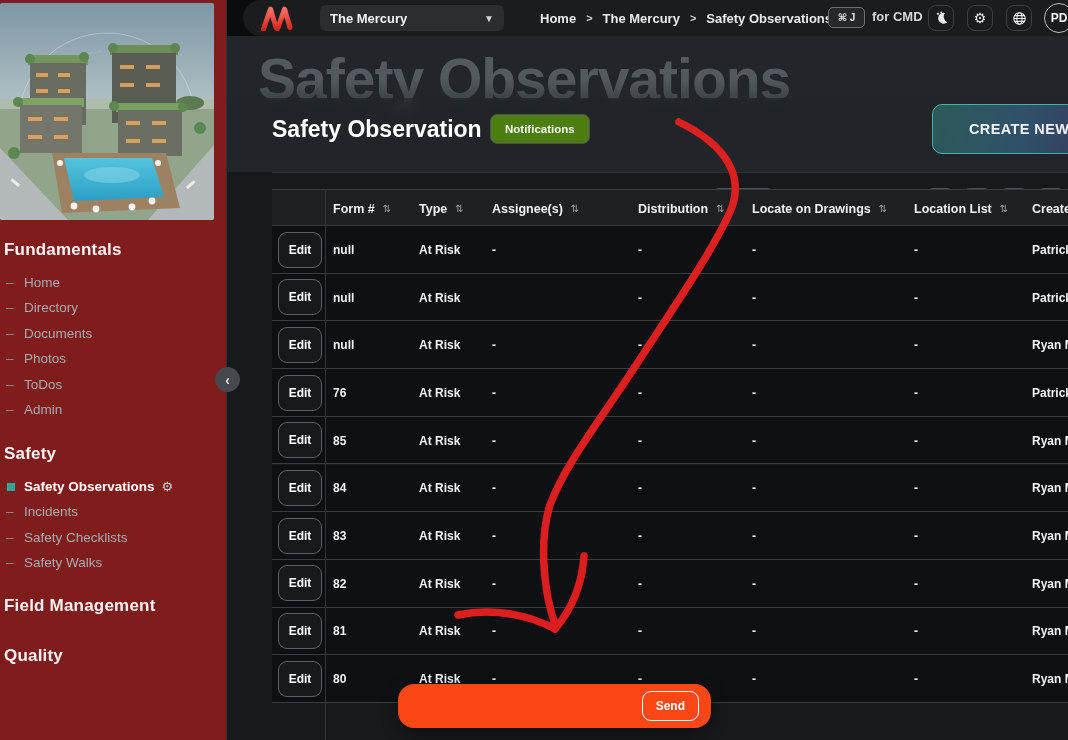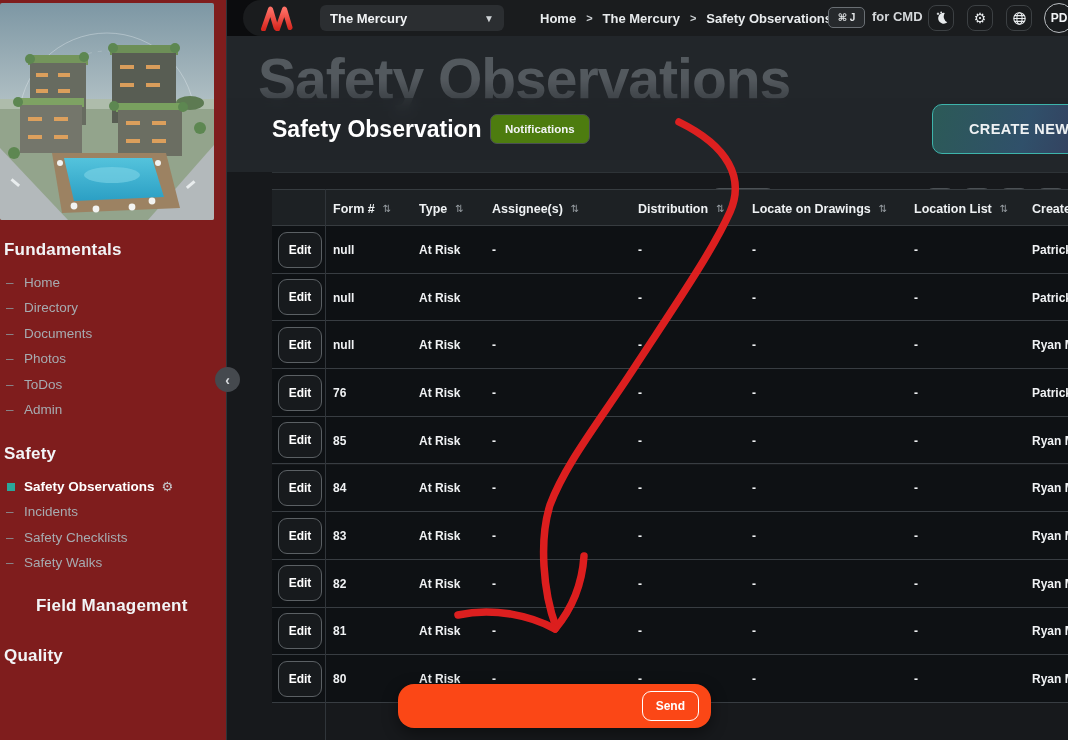--- a/index.html
+++ b/index.html
@@ -417,21 +417,21 @@
         </div>
         <div class="nav-section" style="top: 444px;">
           <div class="nav-heading">Safety</div>
           <div class="nav-list">
             <div class="nav-item active"><span class="bullet"></span><span>Safety Observations</span><span class="gear">⚙</span></div>
             <div class="nav-item"><span class="dash">–</span><span>Incidents</span></div>
             <div class="nav-item"><span class="dash">–</span><span>Safety Checklists</span></div>
             <div class="nav-item"><span class="dash">–</span><span>Safety Walks</span></div>
           </div>
         </div>
-        <div class="nav-section" style="top: 596px; padding-left: 32px;">
+        <div class="nav-section" style="top: 596px;">
           <div class="nav-heading">Field Management</div>
         </div>
         <div class="nav-section" style="top: 646px;">
           <div class="nav-heading">Quality</div>
         </div>
       </nav>
   </div>
   <div class="collapse-btn">‹</div>
 
   <div class="toast">

